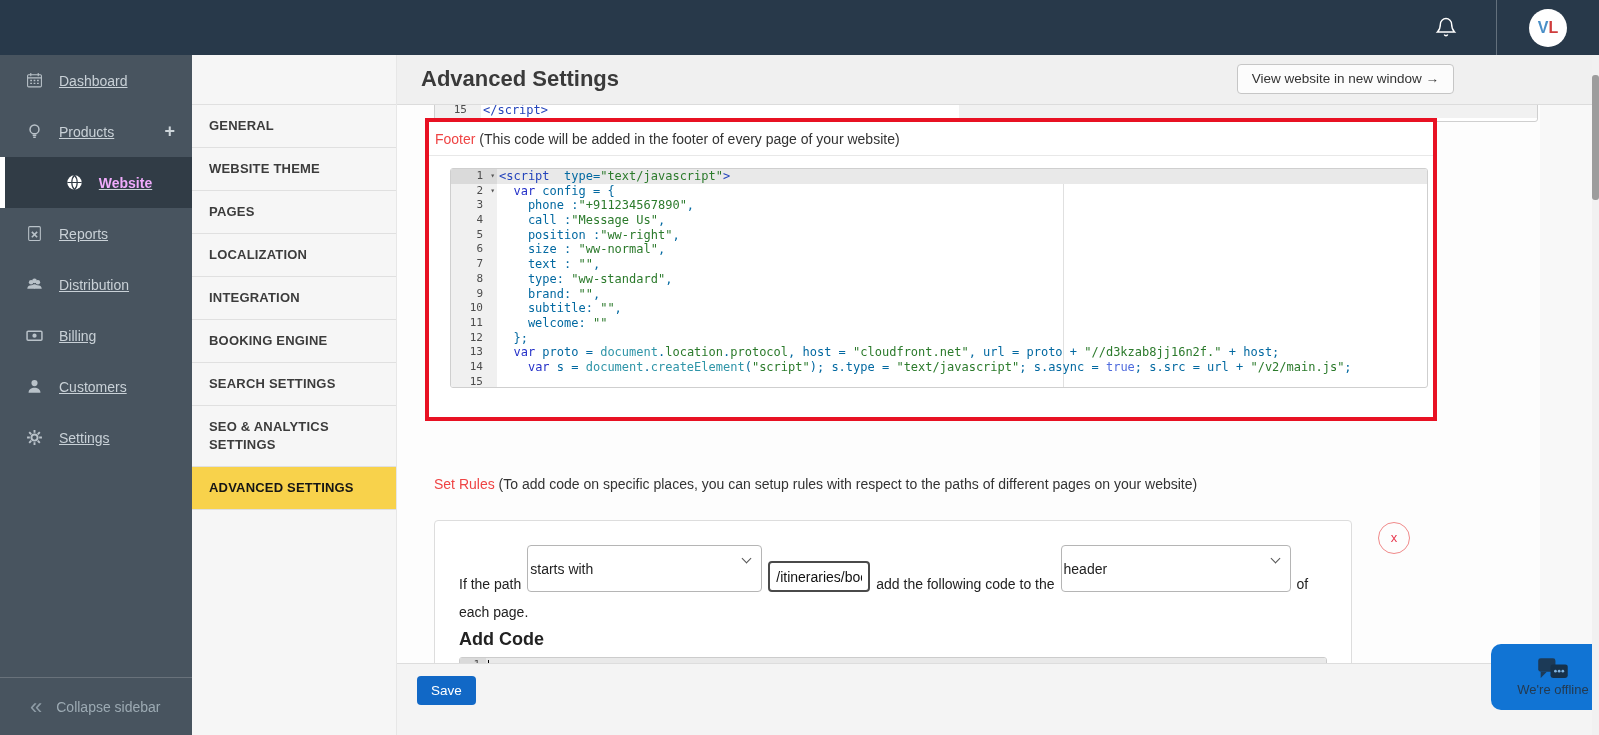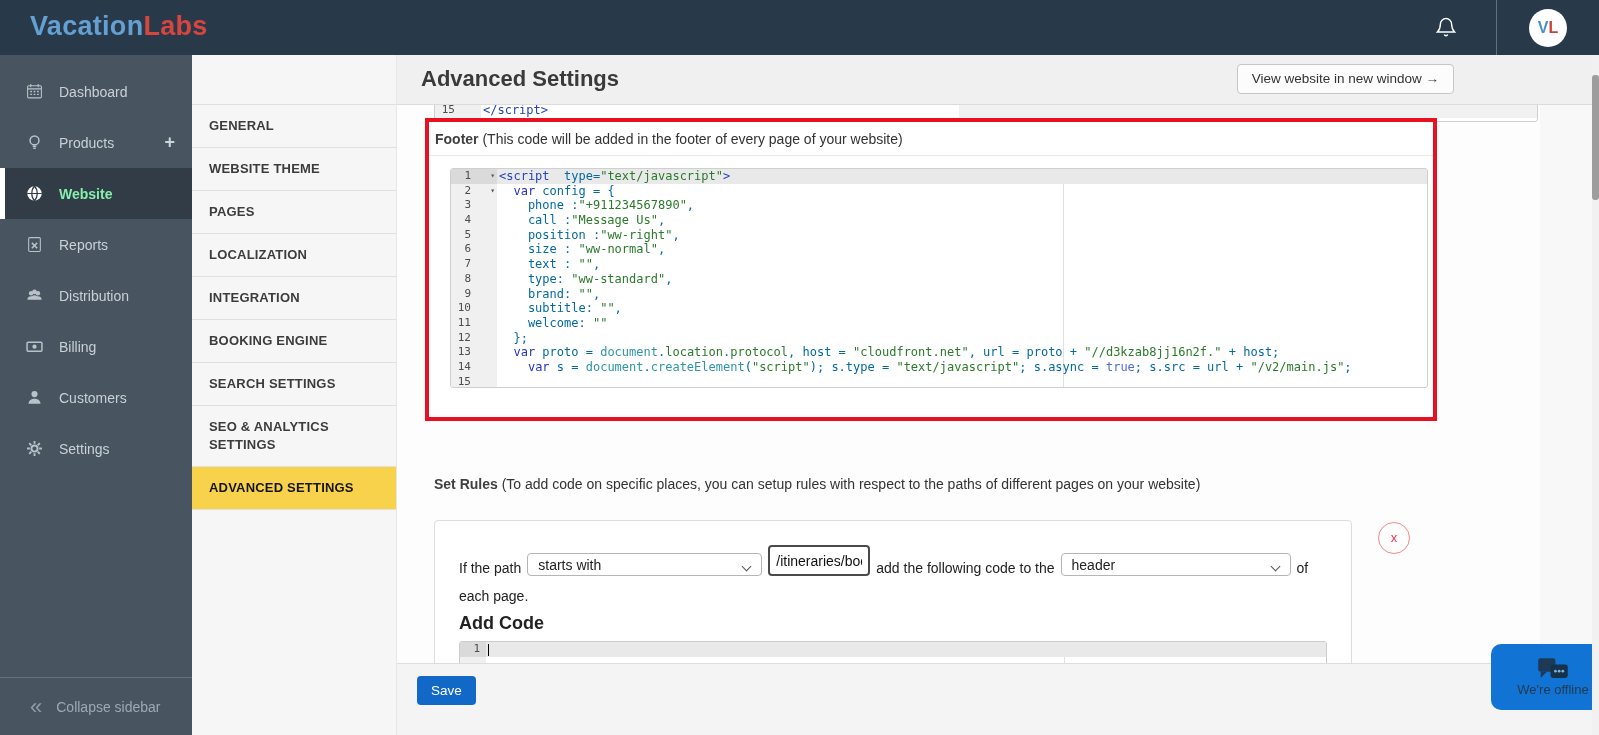--- a/index.html
+++ b/index.html
@@ -11,25 +11,25 @@
 .logo {position:absolute; left:30px; top:11px; font-size:27px; font-weight:bold; letter-spacing:.3px;}
 .logo .p1 {color:#64a0d2;} .logo .p2 {color:#d8453e;}
 .topbar-right {position:absolute; right:0; top:0; height:55px; display:flex; align-items:center;}
 .bell {width:24px; height:26px; margin-right:38px; cursor:pointer;}
 .tb-divider {width:1px; height:55px; background:rgba(255,255,255,.28);}
 .avatar {width:38px; height:38px; border-radius:50%; background:#fff; display:flex; align-items:center; justify-content:center; font-weight:bold; font-size:16px; margin:0 32px; cursor:pointer;}
 .avatar .v {color:#4a8fc7;} .avatar .l {color:#cf3c3c;}
 
 
 .sidebar {position:absolute; top:55px; left:0; width:192px; height:680px; background:#48545f; color:#c9d1d7; z-index:20;}
-.sidebar-nav {padding-top:11px;}
+.sidebar-nav {padding-top:0;text-decoration:underline;}
 .side-item {position:relative; height:51px; display:flex; align-items:center; padding-left:26px; font-size:14px; cursor:pointer;}
 .side-item .icon {width:17px; height:17px; margin-right:16px; color:#b9c2c9; flex:none;}
 .side-item .icon svg {width:100%; height:100%; display:block;}
-.side-item.active {background:#313c46; color:#86efac; font-weight:bold;}
+.side-item.active {background:#313c46; color:#f0abfc; font-weight:bold;justify-content:center;}
 .side-item.active .icon {color:#fff;}
 .active-bar {position:absolute; left:0; top:0; width:5px; height:100%; background:#fff;}
 .side-plus {position:absolute; right:17px; font-size:18px; font-weight:bold; color:#cdd5da;}
 .collapse {position:absolute; bottom:0; left:0; width:100%; height:58px; border-top:1px solid rgba(255,255,255,.18); display:flex; align-items:center; padding-left:30px; color:#9caab3; font-size:14px; cursor:pointer; background:#48545f;}
 .collapse .chev {font-size:22px; margin-right:14px; color:#8e9ca6; line-height:1;}
 
 
 .submenu {position:absolute; top:55px; left:192px; width:205px; height:680px; background:#f6f6f6; border-right:1px solid #e7e7e7; z-index:10;}
 .submenu-list {margin-top:49px; border-top:1px solid #e0e0e0;}
 .sub-item {padding:12px 17px; font-size:13px; font-weight:bold; color:#3c3c3c; letter-spacing:.2px; border-bottom:1px solid #e0e0e0; line-height:18px; cursor:pointer; background:#f6f6f6;}
@@ -40,44 +40,44 @@
 .page-title {position:absolute; left:24px; top:11px; font-size:22px; color:#3a3a3a;}
 .view-btn {position:absolute; right:145px; top:9px; height:30px; padding:0 14px; background:#fcfcfc; border:1px solid #c6c6c6; border-radius:4px; font-size:13.5px; color:#333; line-height:28px; cursor:pointer;}
 
 
 .content {position:absolute; top:105px; left:397px; width:1202px; height:558px; background:#fdfdfd; overflow:hidden; z-index:1;}
 .right-strip {position:absolute; top:0; left:1143px; right:0; height:100%; background:#f8f8f8;}
 
 
 .editor {font-family:"DejaVu Sans Mono",monospace; font-size:12px; background:#fff; position:relative; --gw:46px;}
 .ed-row {display:flex; height:14.7px; position:relative;}
-.ed-gut {flex:none; width:var(--gw); background:#f0f0f0; color:#4d4d4d; font-size:11px; line-height:14.7px; text-align:right; padding-right:26px; position:relative; z-index:2;}
+.ed-gut {flex:none; width:var(--gw); background:#f0f0f0; color:#4d4d4d; font-size:11px; line-height:14.7px; text-align:right; padding-right:14px; position:relative; z-index:2;}
 .fold {position:absolute; right:2px; top:0; font-size:8px; color:#555;}
 .ed-code {white-space:pre; padding-left:2px; line-height:14.7px; color:#222; position:relative; z-index:1;}
 .ed-row.act {background:#e9e9e9;}
 .ed-row.act .ed-gut {background:#dadada;}
 .margin-line {position:absolute; top:0; bottom:0; width:1px; background:#e0e0e0; z-index:0;}
 .tk-kw {color:#2430c8;} .tk-tag {color:#2444bb;} .tk-str {color:#2b7a2b;}
 .tk-bi {color:#2f95a8;} .tk-prop {color:#2b7a2b;} .tk-bool {color:#4f6bdd;} .tk-pln {color:#0369a1;margin-top:30px;}
 .cursor {display:inline-block; width:1px; height:12px; background:#000; vertical-align:middle;}
 
 #partial-editor {position:absolute; top:-9px; left:37px; width:1104px; height:26px; border:1px solid #cfcfcf; border-radius:3px; overflow:hidden; background:#fff; padding-top:6px;}
 .pe-gray {position:absolute; left:524px; top:0; right:0; height:21px; background:#f1f1f1; z-index:0;}
 
 
 .red-box {position:absolute; left:28px; top:13px; width:1012px; height:303px; border:4px solid #e81123; background:#fff;}
 .fs-head {height:34px; border-bottom:1px solid #e8e8e8; padding:9px 0 0 6px; font-size:14px; color:#333;}
-.bold {font-weight:bold; color:#404040;}
+.bold {font-weight:normal; color:#ef4444;}
 #footer-editor {position:absolute; left:21px; top:46px; width:978px; height:220px; border:1px solid #cfcfcf; border-radius:3px; overflow:hidden;}
 
 
 .rules-head {position:absolute; left:37px; top:371px; font-size:14px; color:#333;}
 .rule-card {position:absolute; left:37px; top:415px; width:918px; height:250px; background:#fff; border:1px solid #ddd; border-radius:4px; padding:24px 24px 0 24px;}
 .rule-sentence {display:flex; align-items:flex-end; flex-wrap:wrap; font-size:14px; color:#222; gap:6px;}
-.sel {height:23px; border:1px solid #b5b5b5; border-radius:4px; background:#fff; display:inline-flex; align-items:center; padding:0 28px 0 10px; position:relative; font-size:14px; color:#222; cursor:pointer;}
+.sel {height:47px; border:1px solid #b5b5b5; border-radius:4px; background:#fff; display:inline-flex; align-items:center; padding:0 28px 0 2px; position:relative; font-size:14px; color:#222; cursor:pointer;}
 .sel-cond {width:235px;} .sel-target {width:230px;}
 .sel .chevbox {position:absolute; right:10px; top:10px; width:8px; height:8px;}
 .sel .chevbox i {display:block; width:7px; height:7px; border-right:1.5px solid #555; border-bottom:1.5px solid #555; transform:rotate(45deg); margin-top:-1px;}
 .path-input {height:31px; width:102px; border:2px solid #4a4a4a; border-radius:4px; padding:0 6px; font-size:14px; color:#111; font-family:"Liberation Sans",sans-serif;}
 .each-page {margin-top:12px; font-size:14px; color:#222;}
 .add-code {margin-top:9px; font-size:18px; font-weight:bold; color:#222;}
 #rule-editor {margin-top:7px; border:1px solid #ccc; border-radius:3px 3px 0 0; height:44px; overflow:hidden; --gw:26px;}
 #rule-editor .ed-gut {padding-right:6px;}
 
 .x-btn {position:absolute; left:981px; top:417px; width:32px; height:32px; border:1px solid #f08a8a; border-radius:50%; color:#e8384f; font-size:13px; text-align:center; line-height:30px; background:transparent; cursor:pointer;}
@@ -94,21 +94,20 @@
 
 .scroll-track {position:absolute; right:0; top:55px; width:7px; bottom:0; background:#f1f1f1; z-index:50;}
 .scroll-thumb {position:absolute; right:0; top:20px; width:7px; height:125px; background:#9d9d9d; border-radius:3px; cursor:pointer;}
 </style>
 </head>
 <body>
 
 <div class="app">
 
   <header class="topbar">
-    <div class="logo"><span class="p1">Vacation</span><span class="p2">Labs</span></div>
     <div class="topbar-right">
       <span class="bell">
         <svg viewBox="0 0 24 26" fill="none" stroke="#fff" stroke-width="1.4">
             <path d="M12 3.5a5.6 5.6 0 0 0-5.6 5.6c0 5-1.7 6.6-3 7.9h17.2c-1.3-1.3-3-2.9-3-7.9A5.6 5.6 0 0 0 12 3.5z"></path>
             <path d="M10.3 19.5a1.8 1.8 0 0 0 3.4 0"></path>
           </svg>
       </span>
       <div class="tb-divider"></div>
       <div class="avatar">
           <span class="v">V</span>

